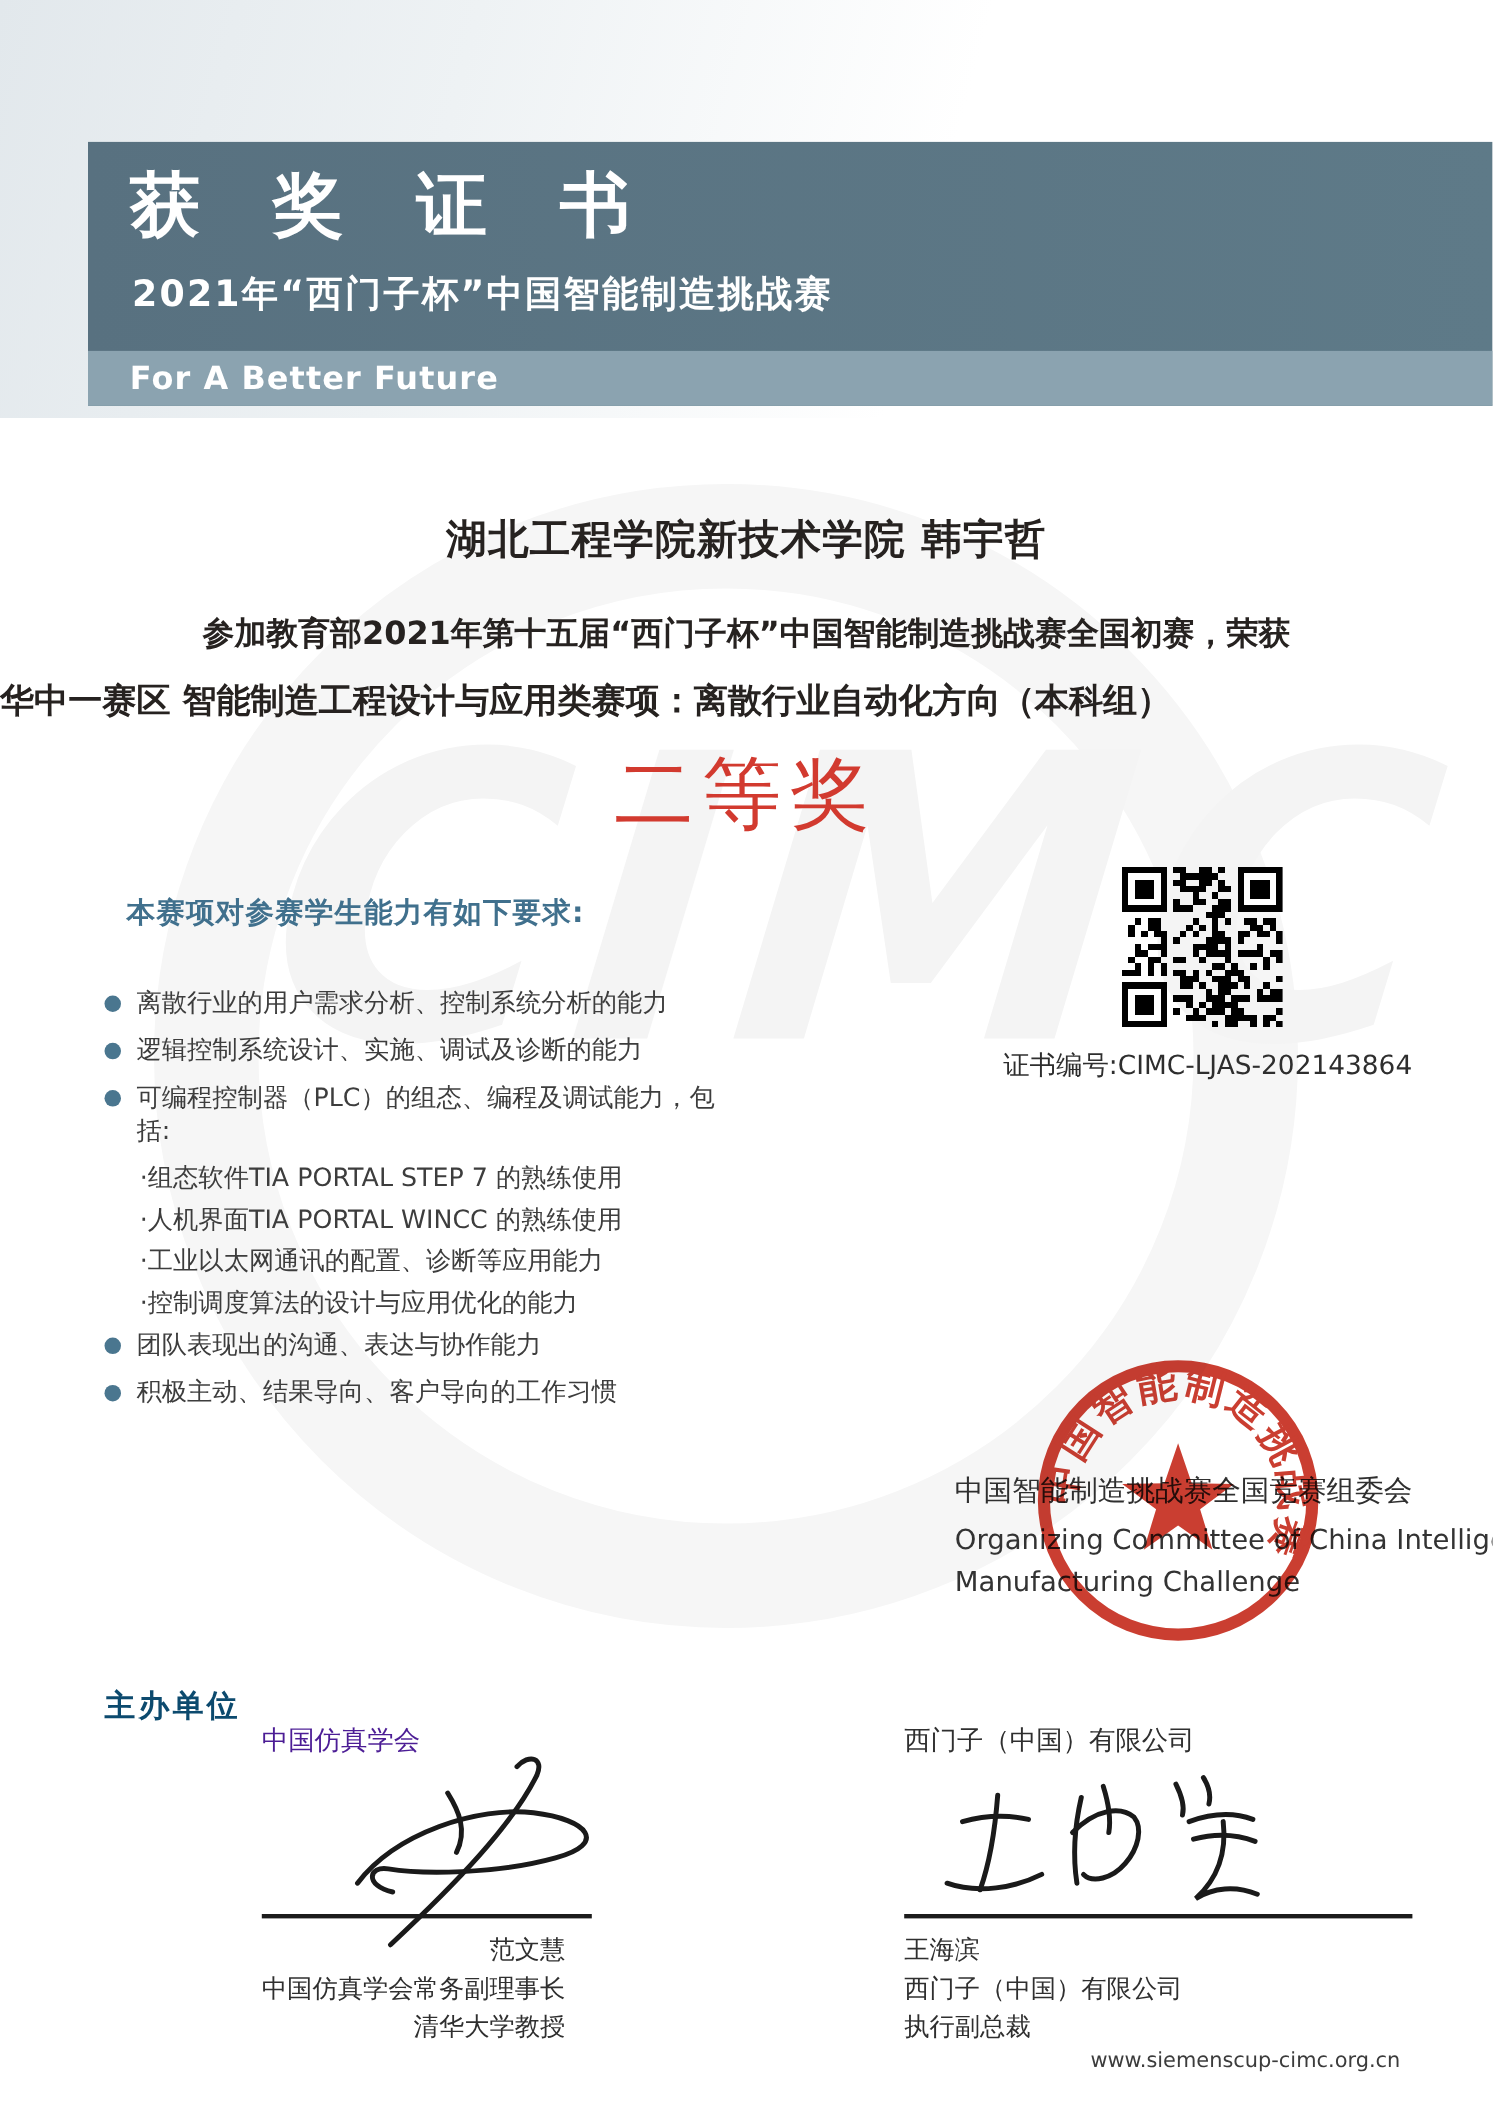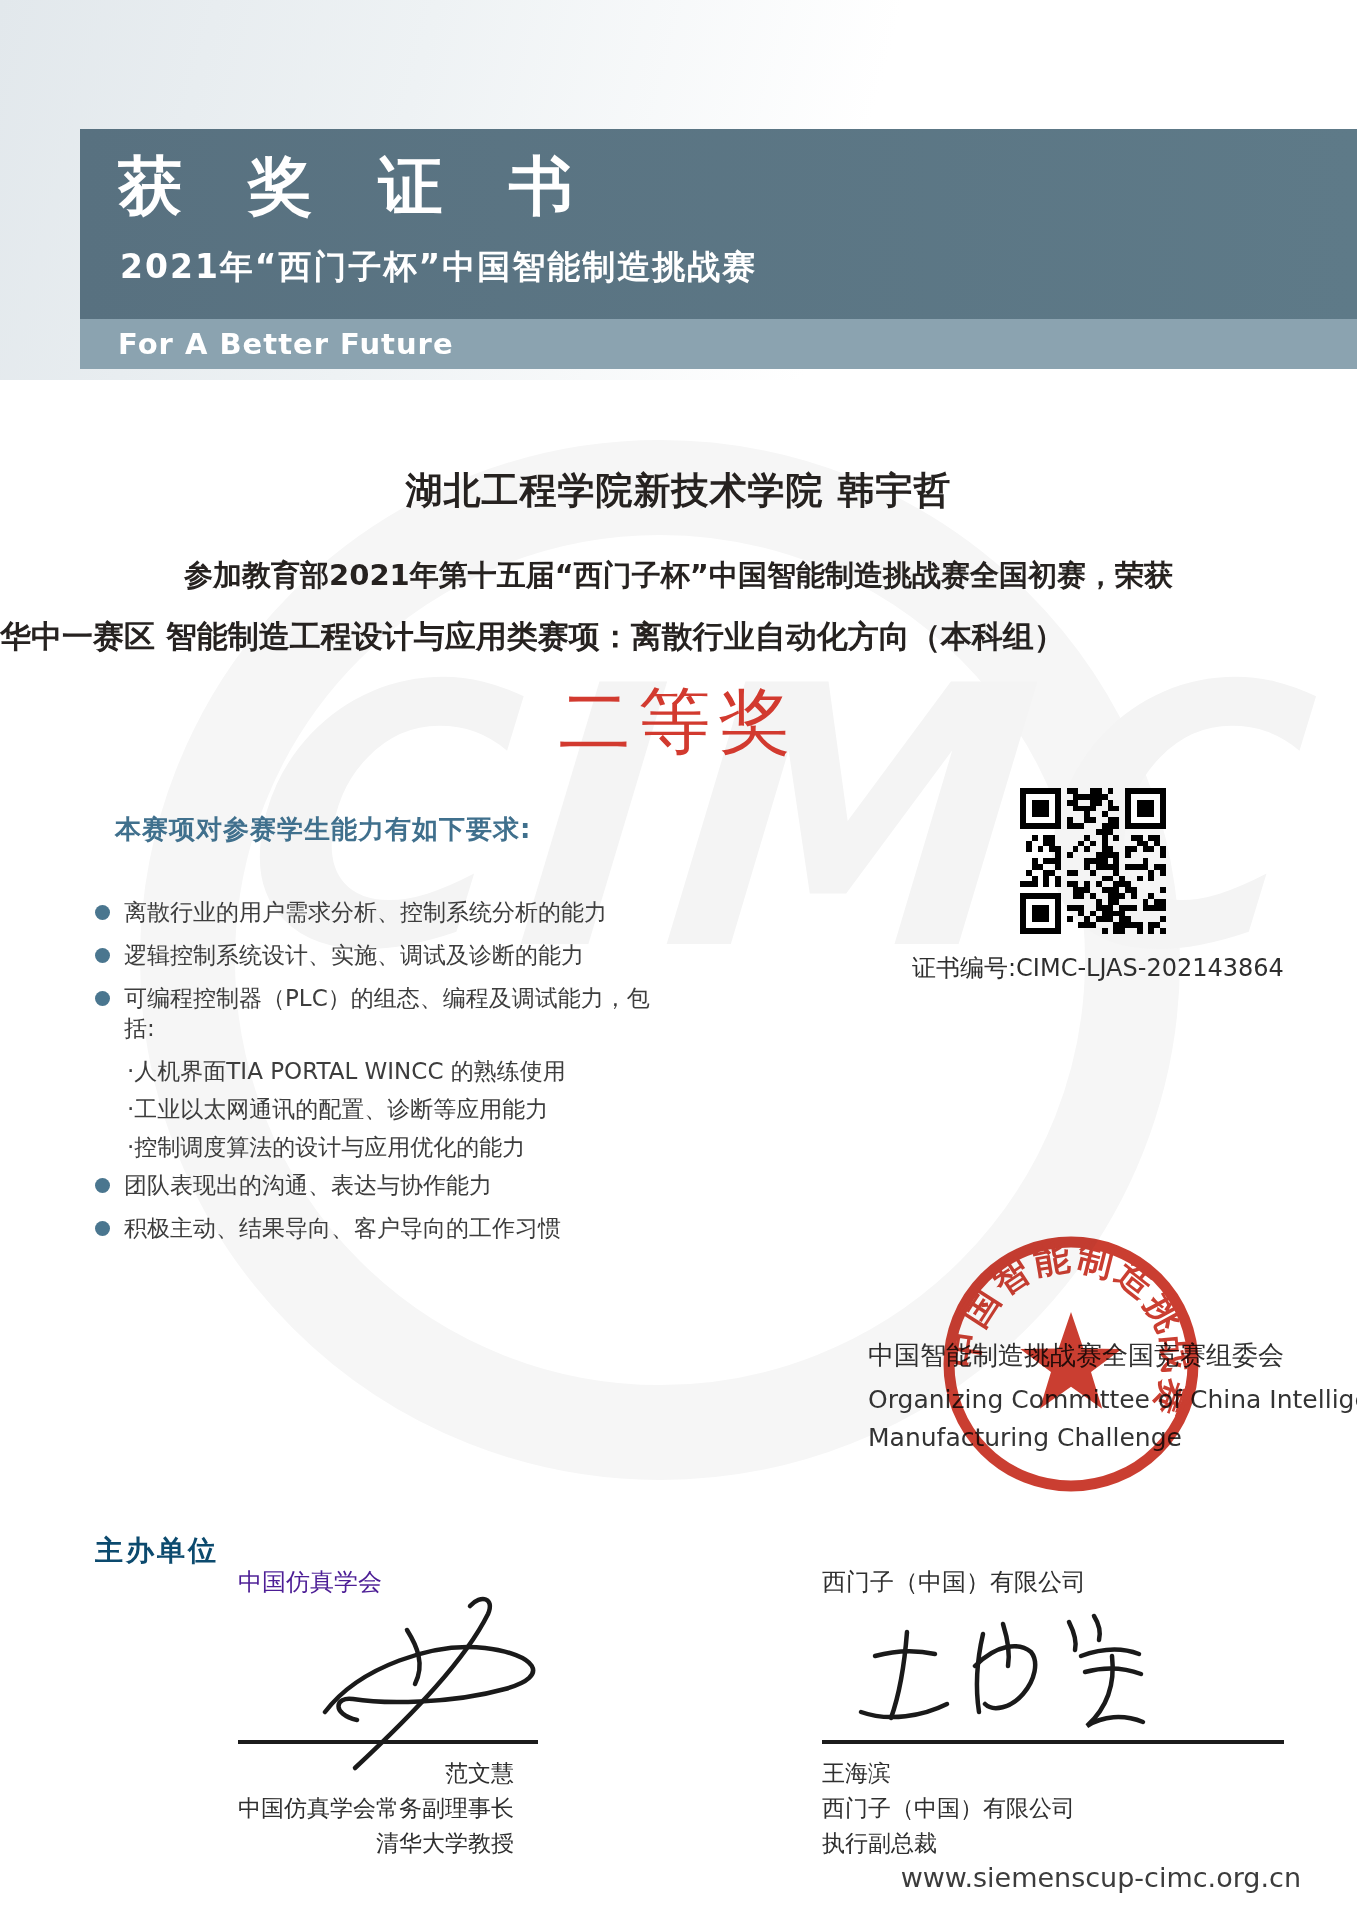--- a/index.html
+++ b/index.html
@@ -104,22 +104,22 @@
   .org-right { position:absolute; left:822px; top:1566px; font-size:24px; color:#2f2f2f; z-index:2; }
   .sig-left  { position:absolute; left:265px; top:1592px; z-index:2; }
   .sig-right { position:absolute; left:845px; top:1606px; z-index:2; }
   .rule-left  { position:absolute; left:238px; top:1740px; width:300px; height:4px; background:#1c1c1c; z-index:2; }
   .rule-right { position:absolute; left:822px; top:1740px; width:462px; height:4px; background:#1c1c1c; z-index:2; }
   .sign-block { position:absolute; top:1756px; z-index:2; font-size:23px; color:#2f2f2f; line-height:35px; }
   .sign-block.left  { left:238px;text-align:right; }
   .sign-block.right { left:822px; }
   
   .footer {
-    position:absolute; right:56px; top:1862px; z-index:2;
-    font-size:27px; color:#3c3c3c;
+    position:absolute; right:84px; top:1862px; z-index:2;
+    font-size:19px; color:#3c3c3c;
   }
 </style>
 </head>
 <body>
 
 <div id="page">
 
   <div class="top-gradient"></div>
   <div class="wm-ring"></div>
   <div class="wm-text">CIMC</div>
@@ -143,20 +143,23 @@
       <span class="dot"></span>
       <span>离散行业的用户需求分析、控制系统分析的能力</span>
     </div>
     <div class="req-item">
       <span class="dot"></span>
       <span>逻辑控制系统设计、实施、调试及诊断的能力</span>
     </div>
     <div class="req-item">
       <span class="dot"></span>
       <span>可编程控制器（PLC）的组态、编程及调试能力，包括:</span>
+    </div>
+    <div class="req-item sub">
+      <span>·组态软件TIA PORTAL STEP 7 的熟练使用</span>
     </div>
     <div class="req-item sub">
       <span>·人机界面TIA PORTAL WINCC 的熟练使用</span>
     </div>
     <div class="req-item sub">
       <span>·工业以太网通讯的配置、诊断等应用能力</span>
     </div>
     <div class="req-item sub">
       <span>·控制调度算法的设计与应用优化的能力</span>
     </div>

